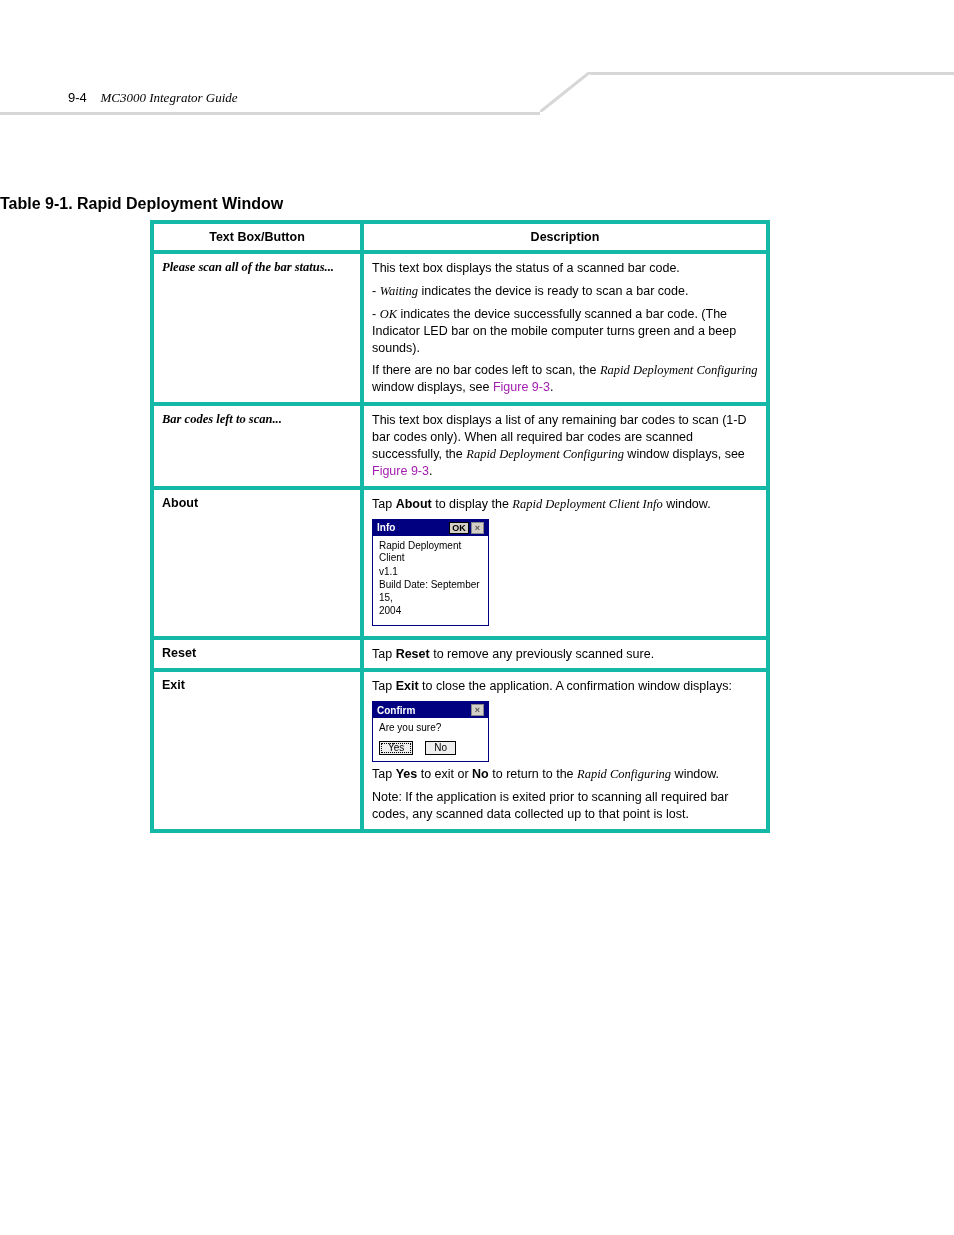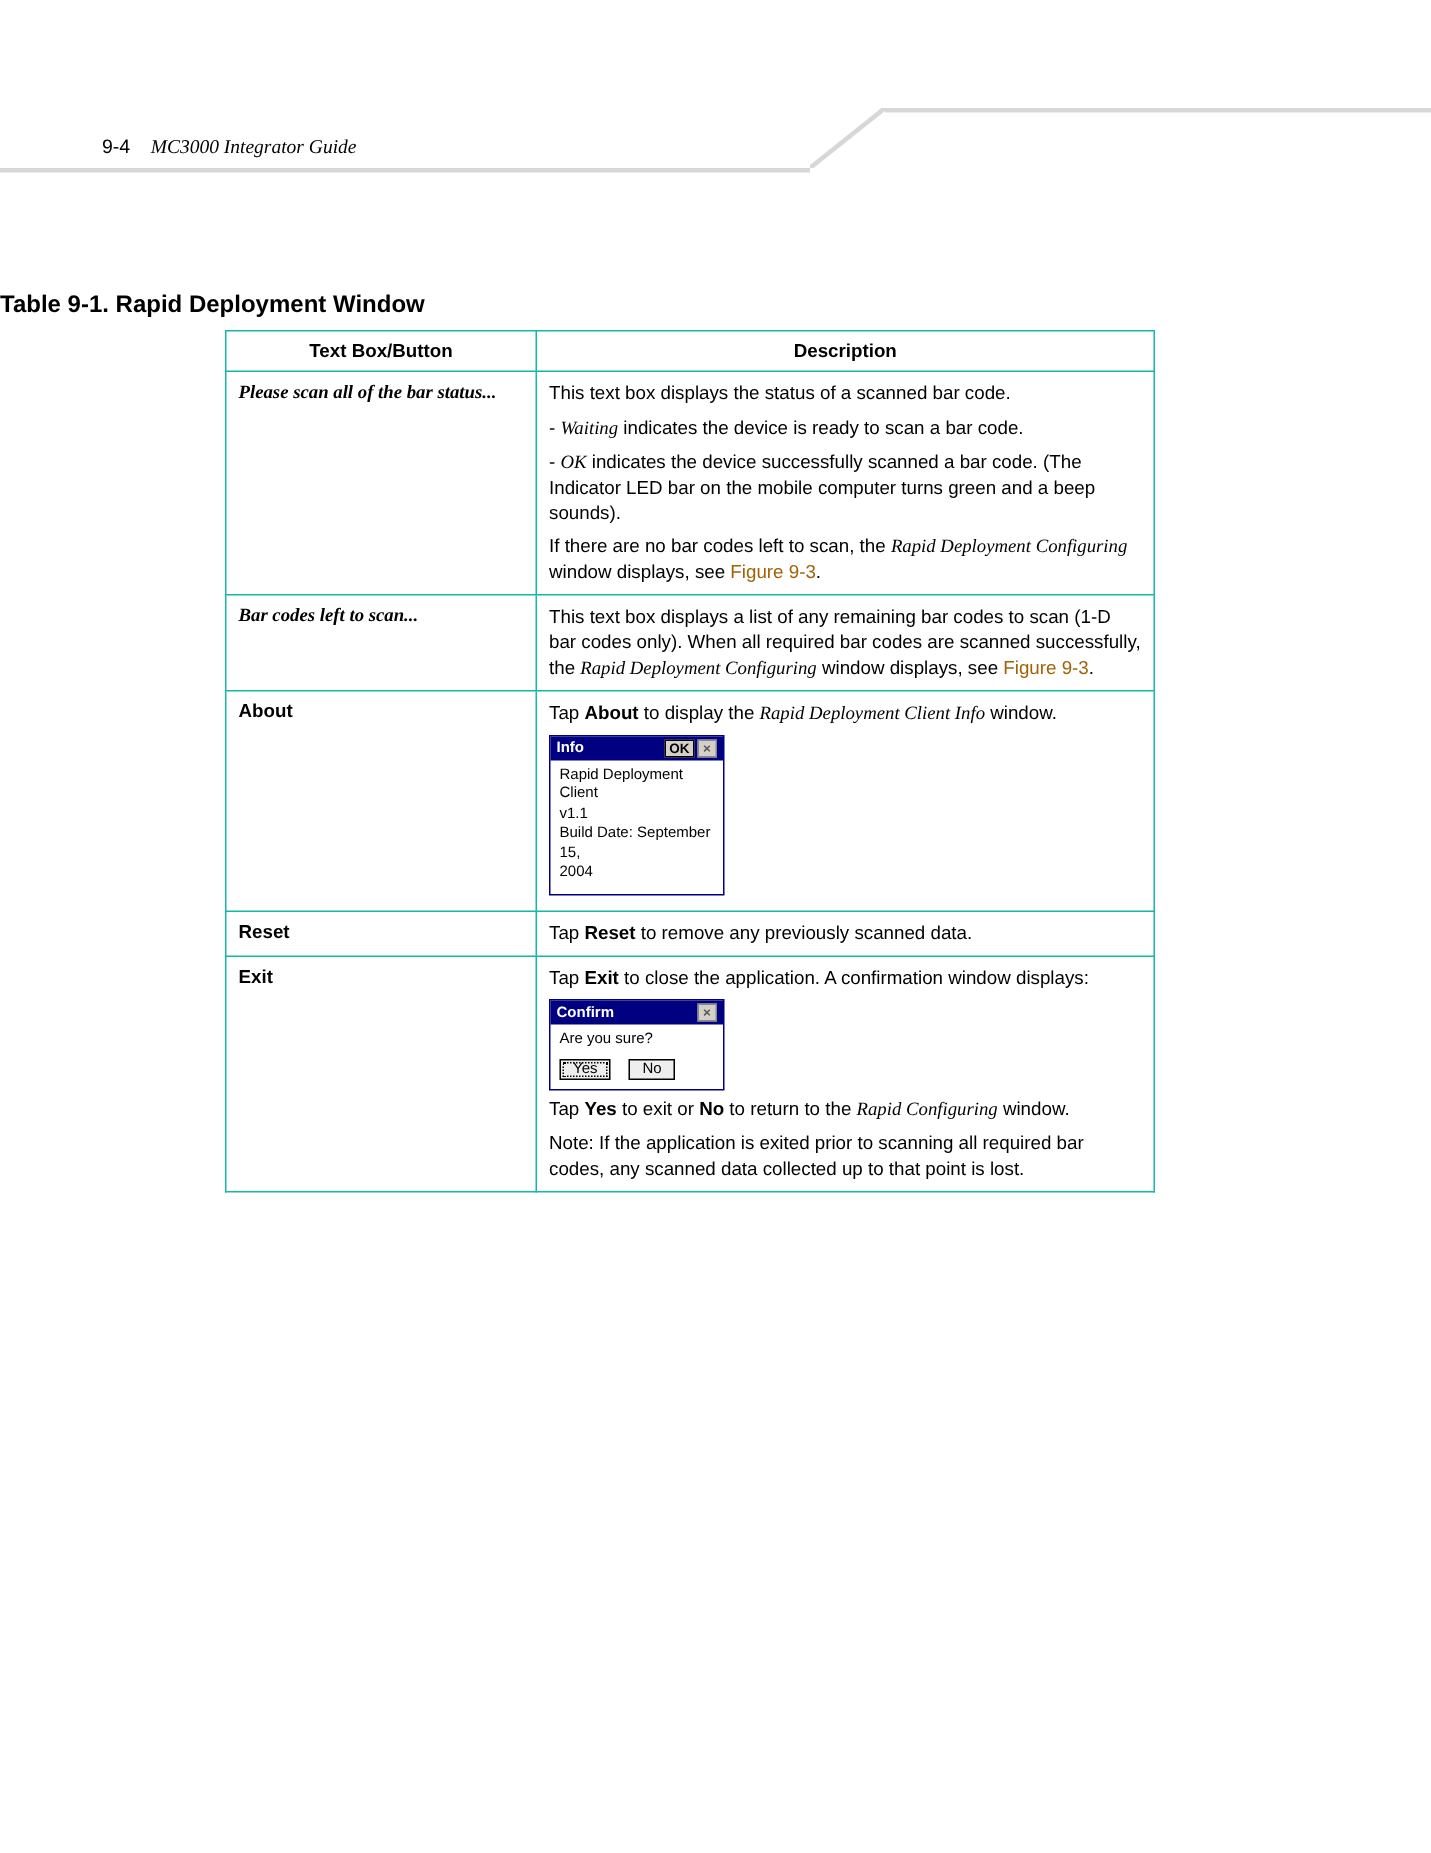--- a/index.html
+++ b/index.html
@@ -66,38 +66,38 @@
   }
   table.rdw {
     position: absolute;
     top: 220px;
     left: 150px;
     width: 620px;
     border-collapse: collapse;
     font-size: 12.5px;
   }
   table.rdw th, table.rdw td {
-    border: 1px solid #14b8a6;
+    border: 4px solid #14b8a6;
     padding: 6px 8px;
     vertical-align: top;
     text-align: left;
   }
   table.rdw th {
     font-weight: bold;
     text-align: center;
     background: #fff;
     font-family: Arial, Helvetica, sans-serif;
   }
   .col1 { width: 190px; font-weight: bold; font-family: Arial, Helvetica, sans-serif;}
   .col1 .italic { font-style: italic; font-family: Georgia, 'Times New Roman', serif; font-weight: bold;}
   .desc p { margin: 0 0 6px 0; line-height: 1.35; }
   .desc p:last-child { margin-bottom: 0; }
   .italic-serif { font-style: italic; font-family: Georgia, 'Times New Roman', serif; }
   .bold { font-weight: bold; }
-  .link { color: #a16207; }
+  .link { color: #a21caf; }
   
   .dlg {
     border: 1.5px solid #000080;
     background: #fff;
     width: 115px;
     margin: 4px 0 4px 0;
     font-size: 10px;
     font-family: Tahoma, Arial, sans-serif;
   }
   .dlg .titlebar {
@@ -220,21 +220,21 @@
               <div class="line">2004</div>
             </div>
           </div>
         </td>
       </tr>
 
       <tr>
         <td class="col1">Reset</td>
         <td class="desc">
           <p>
-            <span>Tap </span><span class="bold">Reset</span><span> to remove any previously scanned data.</span>
+            <span>Tap </span><span class="bold">Reset</span><span> to remove any previously scanned sure.</span>
           </p>
         </td>
       </tr>
 
       <tr>
         <td class="col1">Exit</td>
         <td class="desc">
           <p>
             <span>Tap </span><span class="bold">Exit</span><span> to close the application. A confirmation window displays:</span>
           </p>

